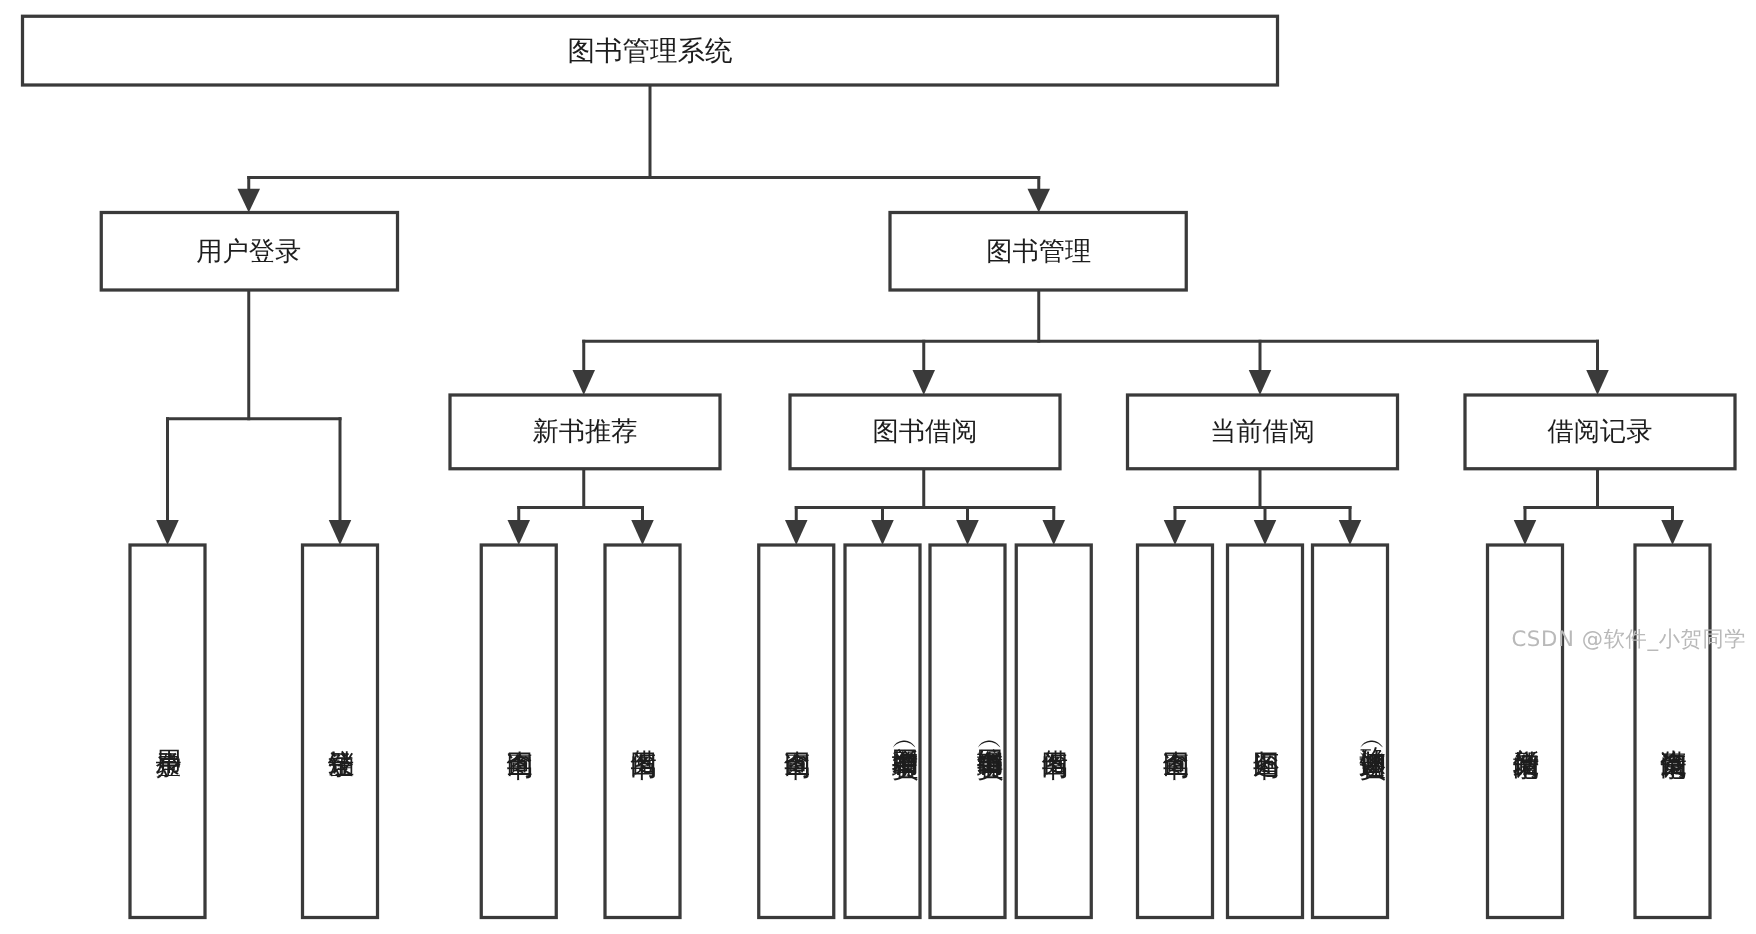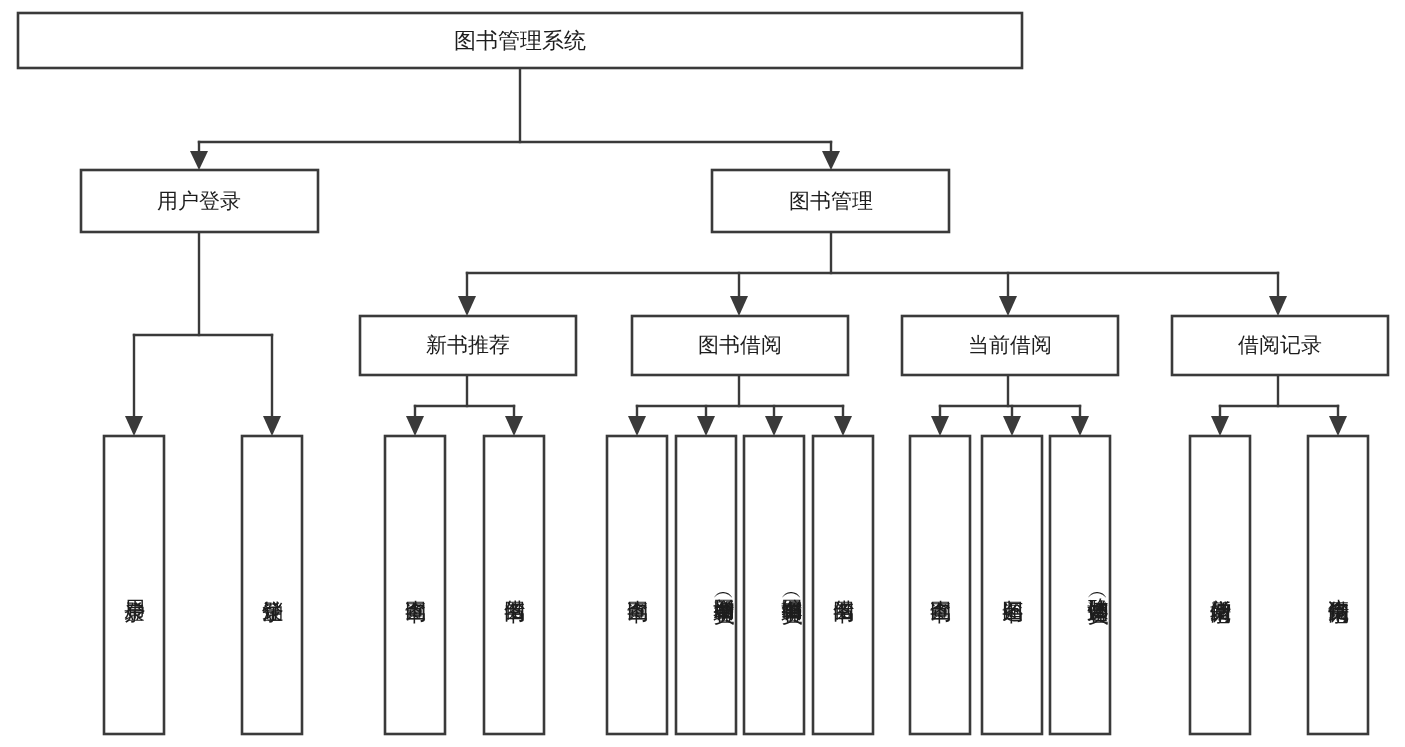--- a/index.html
+++ b/index.html
@@ -195,13 +195,14 @@
   <div class="vlabel" style="left:607px; width:60px; top:436px; height:298px; display:flex; align-items:center; justify-content:center;">查询图书</div>
   <div class="vlabel" style="left:676px; width:60px; top:440px; height:290px; display:flex; align-items:flex-start; justify-content:center;">新增图书（管理员）</div>
   <div class="vlabel" style="left:744px; width:60px; top:440px; height:290px; display:flex; align-items:flex-start; justify-content:center;">编辑图书（管理员）</div>
   <div class="vlabel" style="left:813px; width:60px; top:436px; height:298px; display:flex; align-items:center; justify-content:center;">借阅图书</div>
   <div class="vlabel" style="left:910px; width:60px; top:436px; height:298px; display:flex; align-items:center; justify-content:center;">查询图书</div>
   <div class="vlabel" style="left:982px; width:60px; top:436px; height:298px; display:flex; align-items:center; justify-content:center;">归还图书</div>
   <div class="vlabel" style="left:1050px; width:60px; top:440px; height:290px; display:flex; align-items:flex-start; justify-content:center;">确认归还（管理员）</div>
   <div class="vlabel" style="left:1190px; width:60px; top:436px; height:298px; display:flex; align-items:center; justify-content:center;">新增借阅记录</div>
   <div class="vlabel" style="left:1308px; width:60px; top:436px; height:298px; display:flex; align-items:center; justify-content:center;">查询借阅记录</div>
 
+  <div class="watermark">CSDN @软件_小贺同学</div>
 </div>
 
 </body></html>

